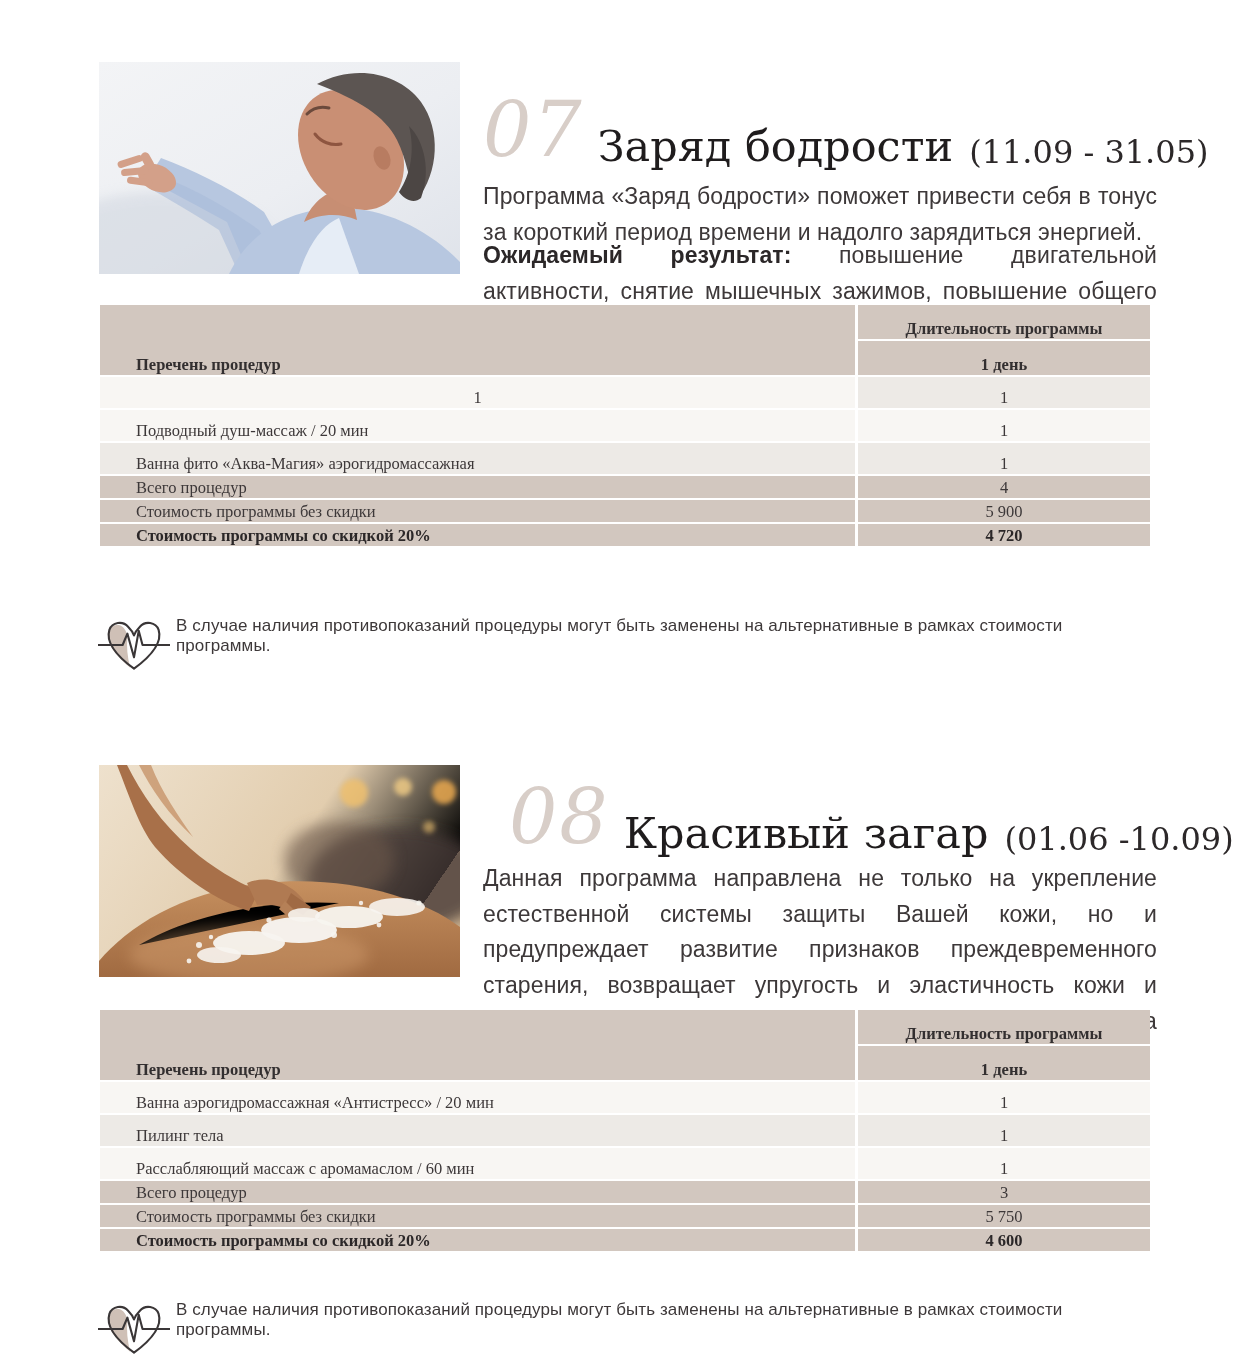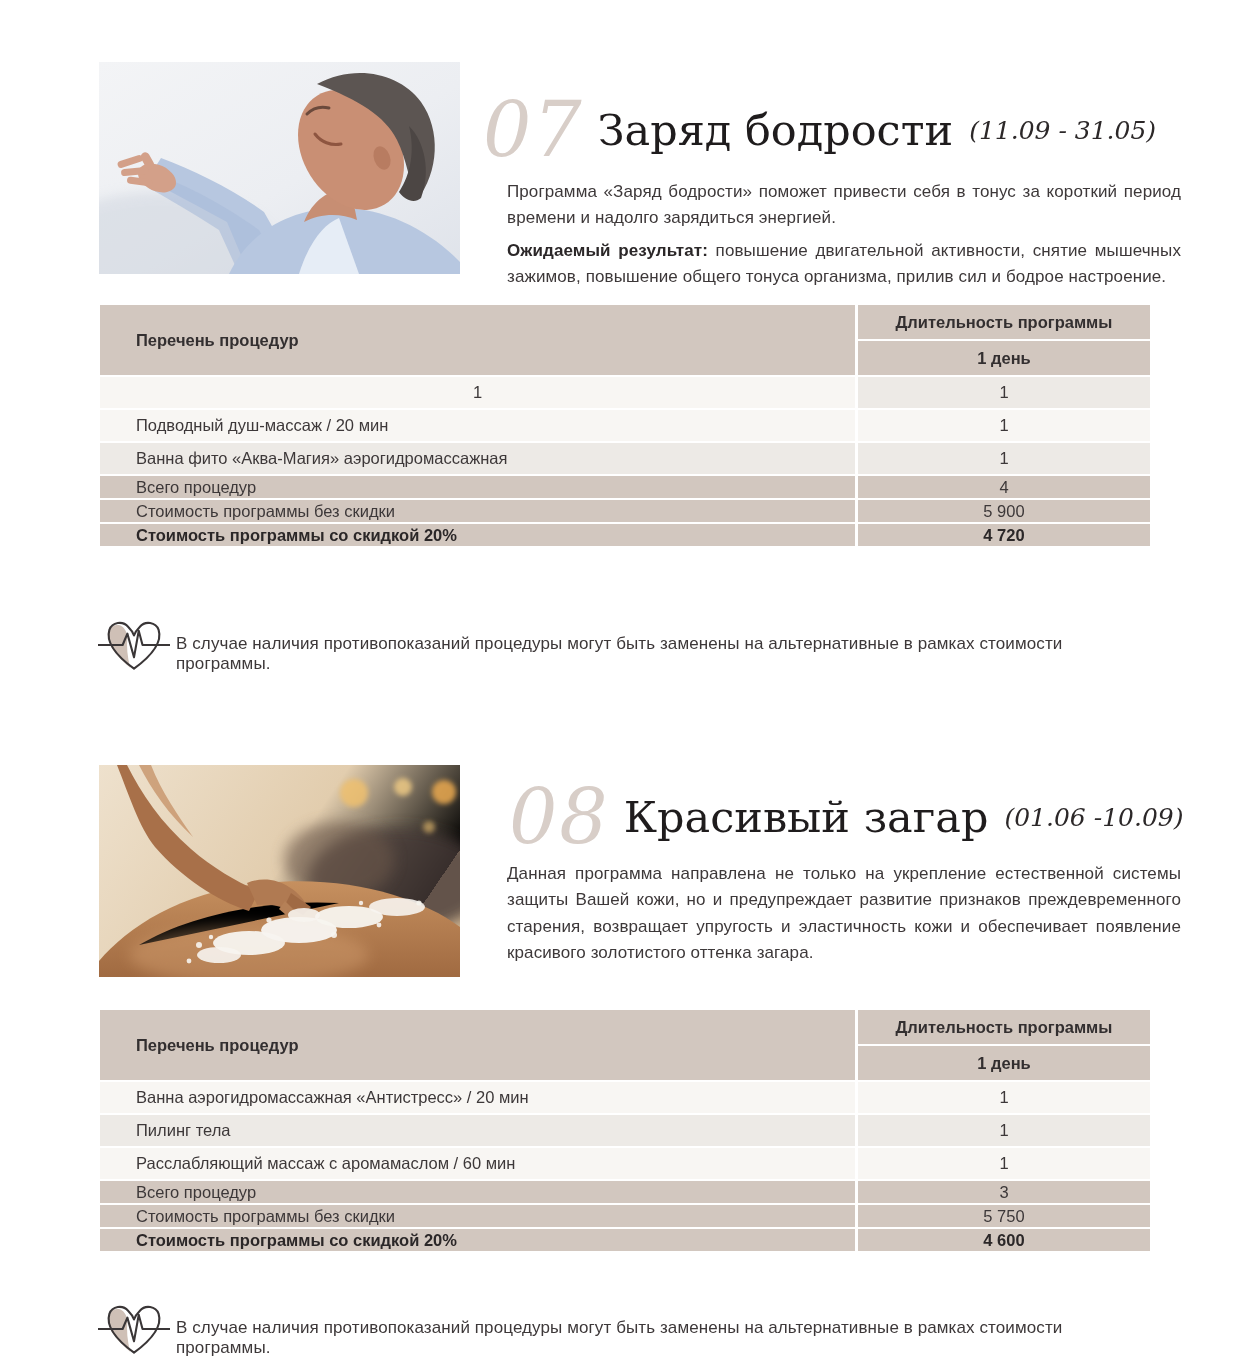--- a/index.html
+++ b/index.html
@@ -15,59 +15,59 @@
   body{
     width:1256px;height:1368px;position:relative;overflow:hidden;
     font-family:"Liberation Sans","DejaVu Sans",sans-serif;
     color:var(--ink);
   }
   .abs{position:absolute;}
   
   .photo{width:361px;height:212px;overflow:hidden;}
   .photo svg{display:block;width:100%;height:100%;}
   
-  .heading{display:flex;align-items:center;white-space:nowrap;}
+  .heading{display:flex;align-items:flex-end;white-space:nowrap;}
   .heading .num{
     font-family:"DejaVu Serif","Liberation Serif",serif;
     font-style:italic;font-size:76px;line-height:1;color:var(--num);
     letter-spacing:2px;
   }
   .heading .title{
     font-family:"DejaVu Serif","Liberation Serif",serif;
     font-size:43px;line-height:1;color:var(--head-ink);
     margin-left:14px;
   }
   .heading .dates{
     font-family:"DejaVu Serif","Liberation Serif",serif;
-    font-style:italic;font-size:25px;line-height:1;color:#2c2829;
+    font-size:32px;line-height:1;color:#2c2829;
     margin-left:16px;
   }
   
   .para{
-    width:674px;font-size:17px;line-height:1.55;text-align:justify;
-    color:var(--ink);letter-spacing:.1px;margin-left:24px;
+    width:674px;font-size:23px;line-height:1.55;text-align:justify;
+    color:var(--ink);letter-spacing:.1px;
   }
   .para .b{font-weight:bold;color:#2b2728;}
   
   .ptable{
     width:1050px;display:grid;grid-template-columns:755px 292px;
     column-gap:3px;row-gap:2px;background:#ffffff;
   }
-  .cell{display:flex;align-items:center;font-size:16.5px;color:var(--ink);}
+  .cell{display:flex;align-items:flex-end;font-size:16.5px;color:var(--ink);font-family:Liberation Serif, serif;}
   .cell.label{padding-left:36px;padding-right:14px;}
   .cell.value{justify-content:center;text-align:center;}
   .cell.head{background:var(--beige);font-weight:bold;color:#332f30;}
   .cell.head.value{height:34px;}
   .left-head{grid-row:1 / span 2;}
   .r-light{background:var(--row-light);height:31px;}
   .r-alt{background:var(--row-alt);height:31px;}
   .r-sum{background:var(--beige);height:22px;}
   .r-sum.bold{font-weight:bold;color:#2b2728;}
   
-  .note{display:flex;align-items:flex-end;width:1056px;}
+  .note{display:flex;align-items:flex-start;width:1056px;}
   .note .icon{flex:0 0 auto;width:72px;height:58px;margin-right:6px;}
   .note .txt{font-size:17px;color:var(--ink);letter-spacing:.1px;}
 </style>
 </head>
 <body>
 
 <div class="abs photo" style="left:99px;top:62px;">
   <svg viewBox="0 0 361 212" preserveAspectRatio="none">
     <defs>
       <linearGradient id="bg1" x1="0" y1="0" x2="1" y2="1">

